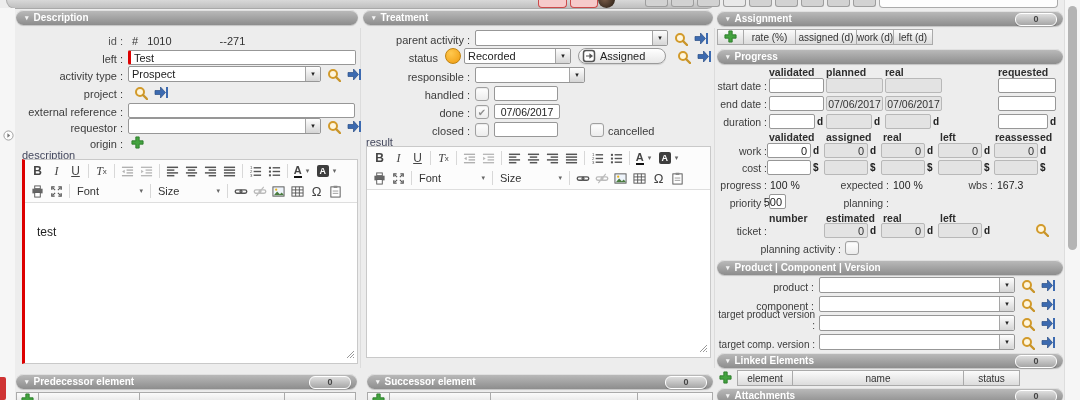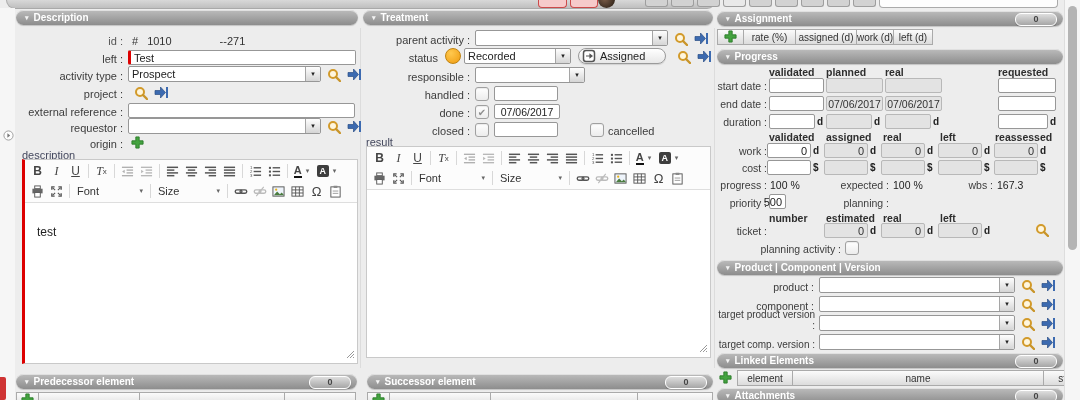--- a/index.html
+++ b/index.html
@@ -937,20 +937,20 @@
 </div>
 
 <div class="hdr" style="left:717px;top:353px;width:346px"><span class="hc">▾</span><span>Linked Elements</span><span class="badge">0</span></div>
 <div class="trow" style="left:714px;top:370px">
   <span class="th" style="width:25px;background:none;border-color:transparent">
       <span><svg width="13" height="13" viewBox="0 0 14 14">
           <path d="M5.2 1h3.6v4.2H13v3.6H8.8V13H5.2V8.8H1V5.2h4.2z" fill="#44a340" stroke="#2c7d2a" stroke-width="1"></path>
         </svg></span>
     </span>
   <span class="th" style="width:56px">element</span>
-  <span class="th" style="width:252px">name</span>
+  <span class="th" style="width:172px">name</span>
   <span class="th" style="width:57px">status</span>
 </div>
 
 <div class="hdr" style="left:717px;top:388px;width:346px"><span class="hc">▾</span><span>Attachments</span><span class="badge">0</span></div>
 
 <div class="abs" style="left:1064px;top:0;width:16px;height:400px;background:#f6f6f6;border-left:1px solid #ddd"></div>
 <div class="abs" style="left:1068px;top:6px;width:9px;height:244px;background:#b4b4b4;border-radius:5px"></div>
 
 </body></html>

